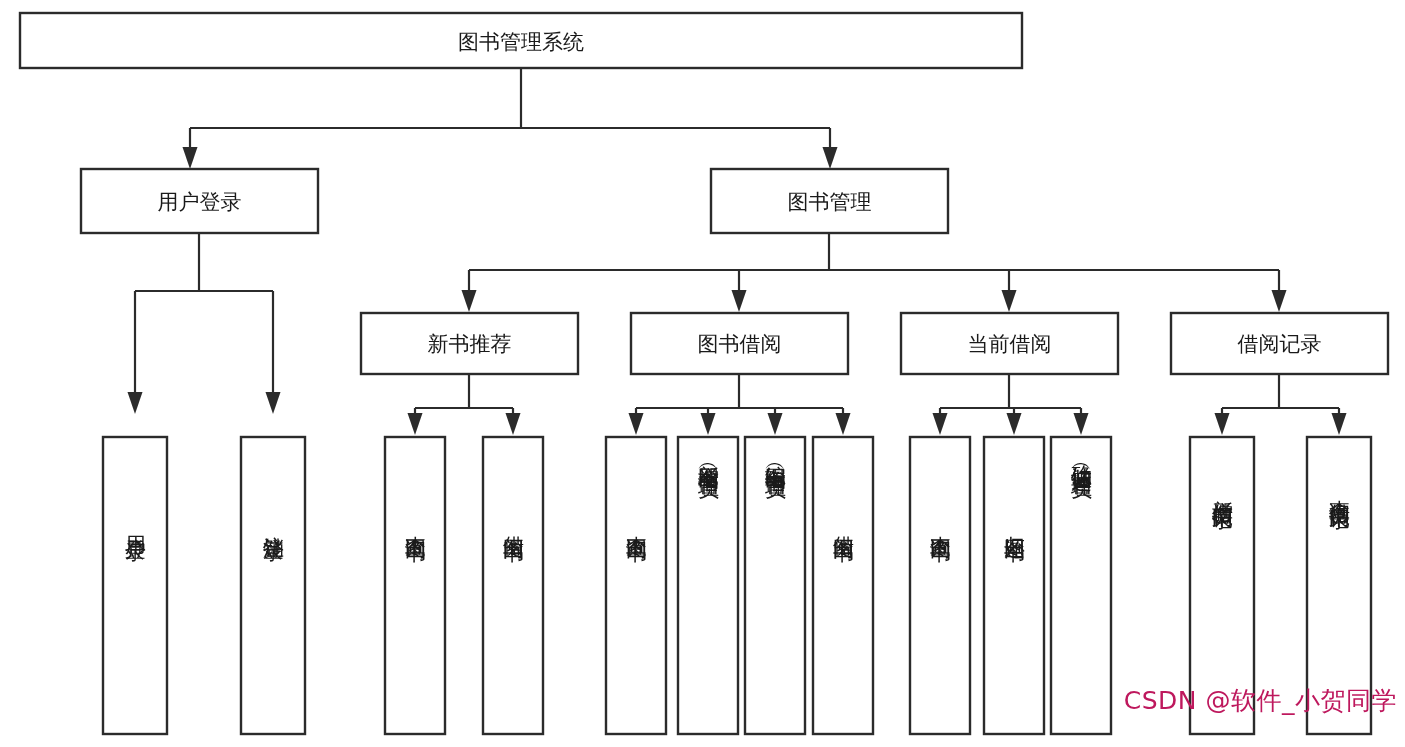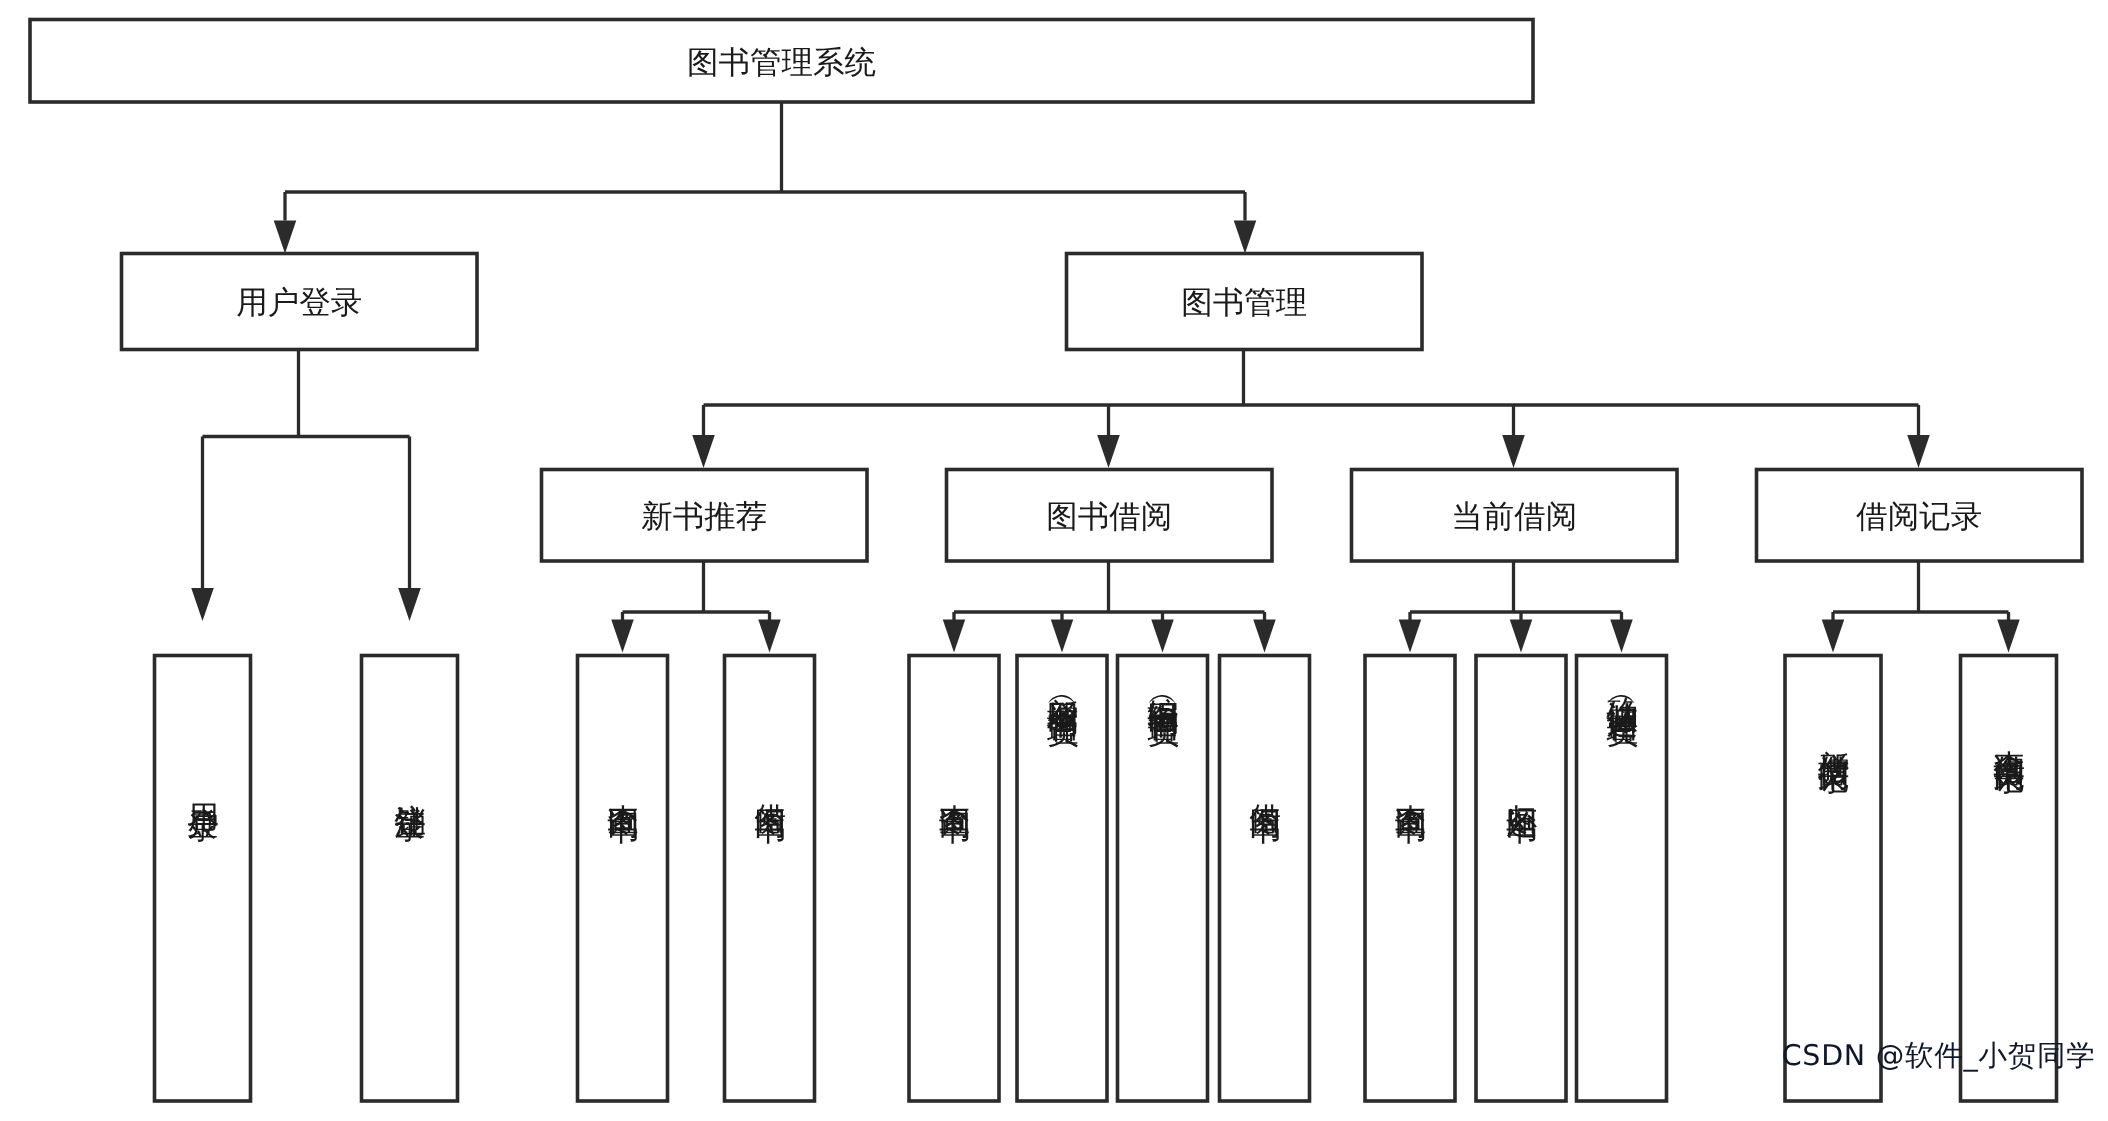--- a/index.html
+++ b/index.html
@@ -64,22 +64,22 @@
     white-space: nowrap;
     text-align: start;
     pointer-events: none;
     transform: translateX(-50%);
   }
   .watermark {
     position: absolute;
     right: 8px;
     bottom: 4px;
     font-family: "DejaVu Sans", "Liberation Sans", sans-serif;
-    font-size: 19px;
-    color: #0f172a;
+    font-size: 25px;
+    color: #be185d;
     letter-spacing: 0.5px;
     white-space: nowrap;
     pointer-events: none;
   }
 </style>
 </head>
 <body>
 
 <div id="diagram-root">
 

